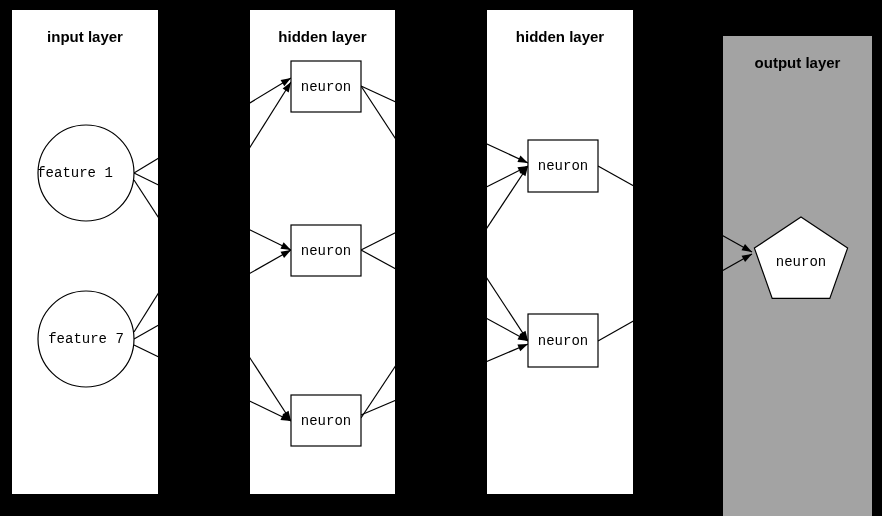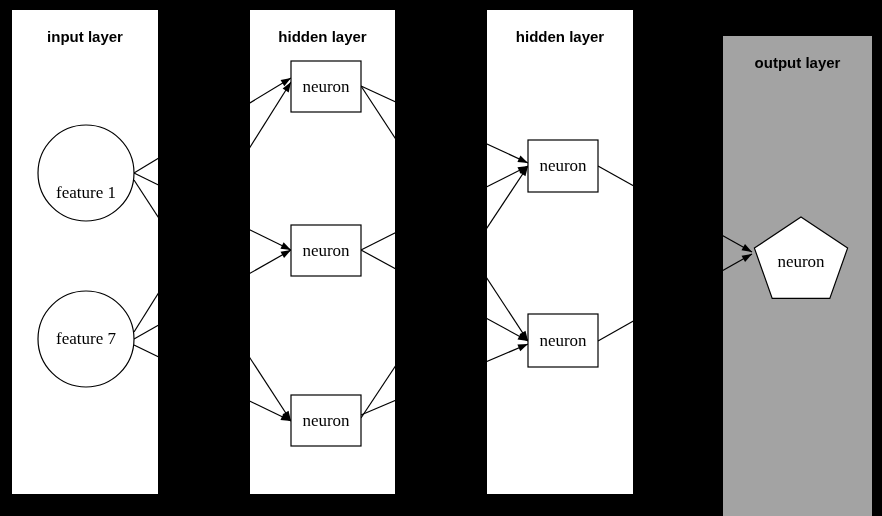--- a/index.html
+++ b/index.html
@@ -46,22 +46,22 @@
     position: absolute;
     left: 0;
     top: 0;
     width: 882px;
     height: 516px;
     pointer-events: none;
   }
   .node-label {
     position: absolute;
     color: #000000;
-    font-size: 17px;
-    font-family: Liberation Serif, serif;
+    font-size: 14px;
+    font-family: Liberation Mono, monospace;
     text-align: center;
     white-space: nowrap;
     transform: translate(-50%, -50%);
   }
   .shape-stroke {
     fill: #ffffff;
     stroke: #000000;
     stroke-width: 1.2;
   }
   .edge-line {
@@ -164,21 +164,21 @@
       <ellipse cx="86" cy="339" rx="48" ry="48" class="shape-stroke"></ellipse>
       <rect x="291" y="61" width="70" height="51" class="shape-stroke"></rect>
       <rect x="291" y="225" width="70" height="51" class="shape-stroke"></rect>
       <rect x="291" y="395" width="70" height="51" class="shape-stroke"></rect>
       <rect x="528" y="140" width="70" height="52" class="shape-stroke"></rect>
       <rect x="528" y="314" width="70" height="53" class="shape-stroke"></rect>
       <polygon points="801.0,217.0 847.6,248.1 829.8,298.4 772.2,298.4 754.4,248.1" class="shape-stroke"></polygon>
     </svg>
 
   <div id="labels">
-      <div class="node-label" style="left: 86px; top: 173px; margin-top: 20px;">feature 1</div>
+      <div class="node-label" style="left: 75px; top: 173px;">feature 1</div>
       <div class="node-label" style="left: 86px; top: 339px;">feature 7</div>
       <div class="node-label" style="left: 326px; top: 86.5px;">neuron</div>
       <div class="node-label" style="left: 326px; top: 250.5px;">neuron</div>
       <div class="node-label" style="left: 326px; top: 420.5px;">neuron</div>
       <div class="node-label" style="left: 563px; top: 166px;">neuron</div>
       <div class="node-label" style="left: 563px; top: 340.5px;">neuron</div>
       <div class="node-label" style="left: 801px; top: 262px;">neuron</div>
     </div>
 
 </div>

